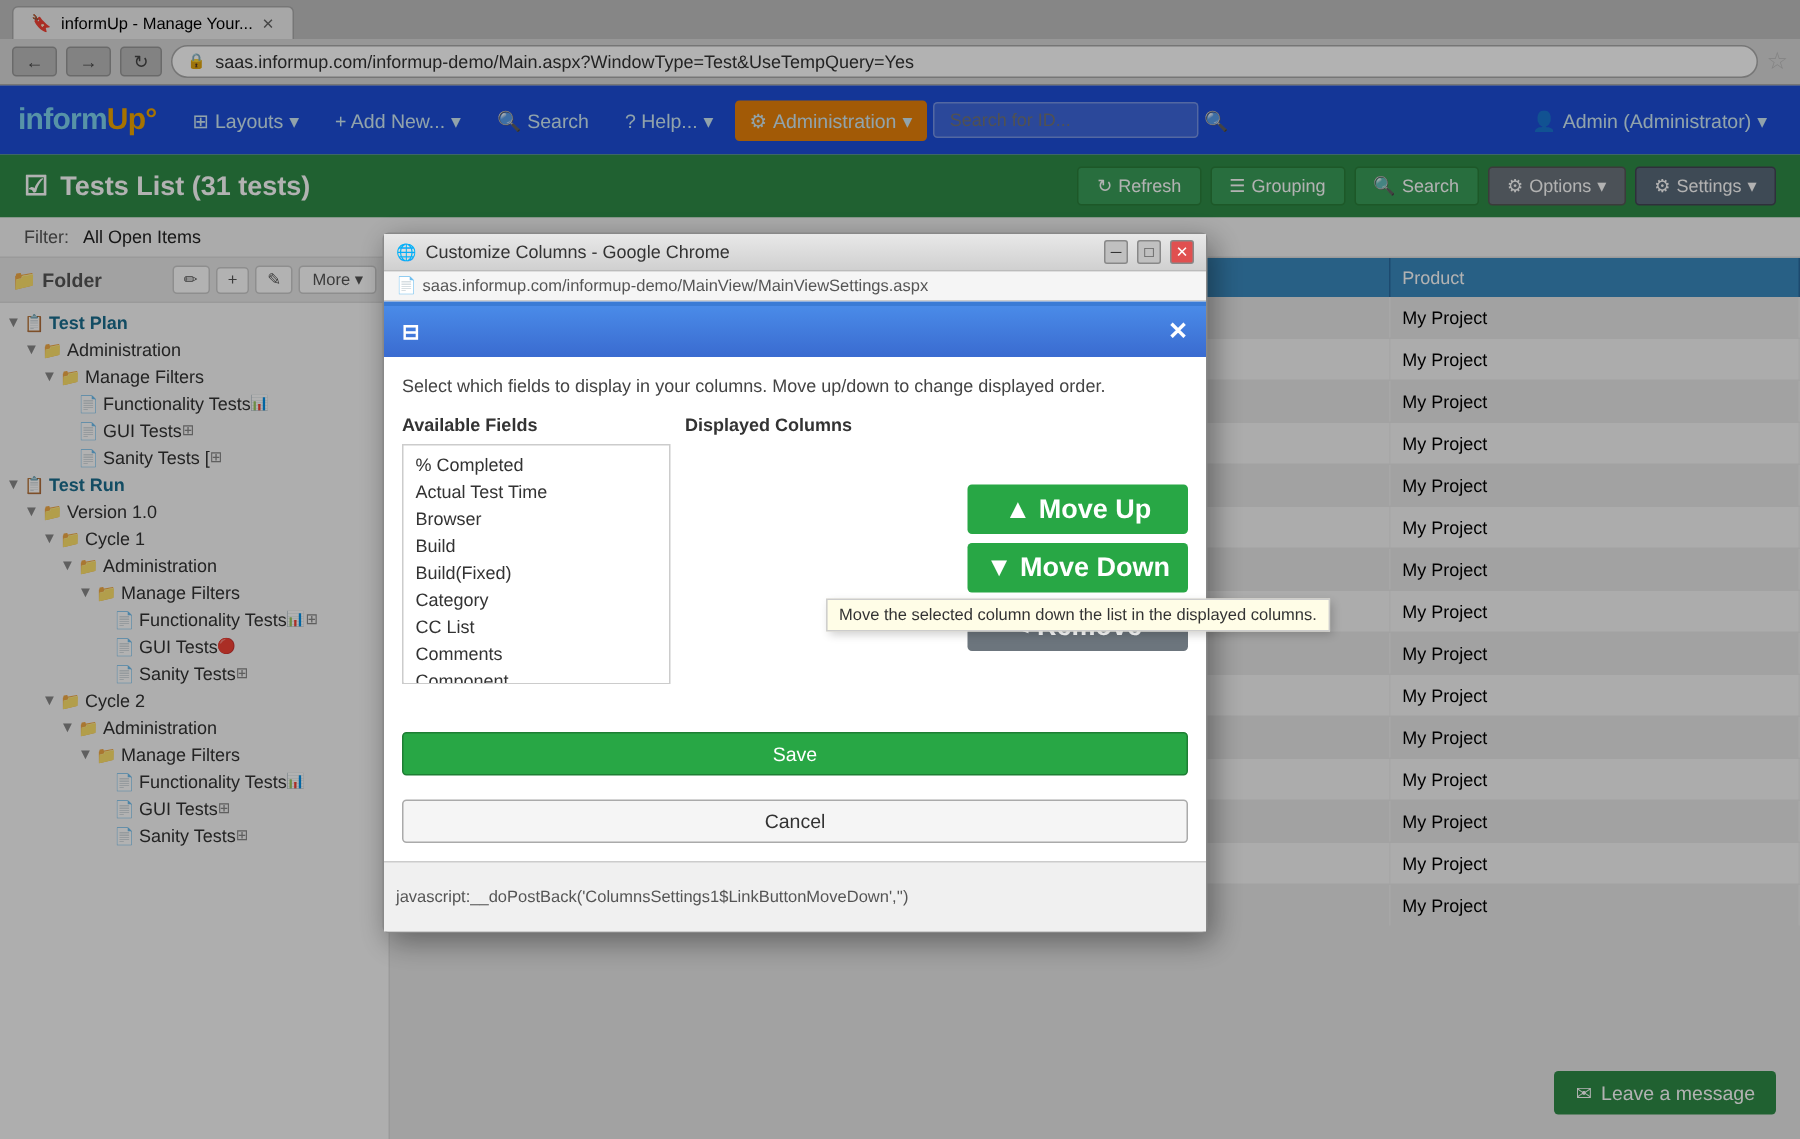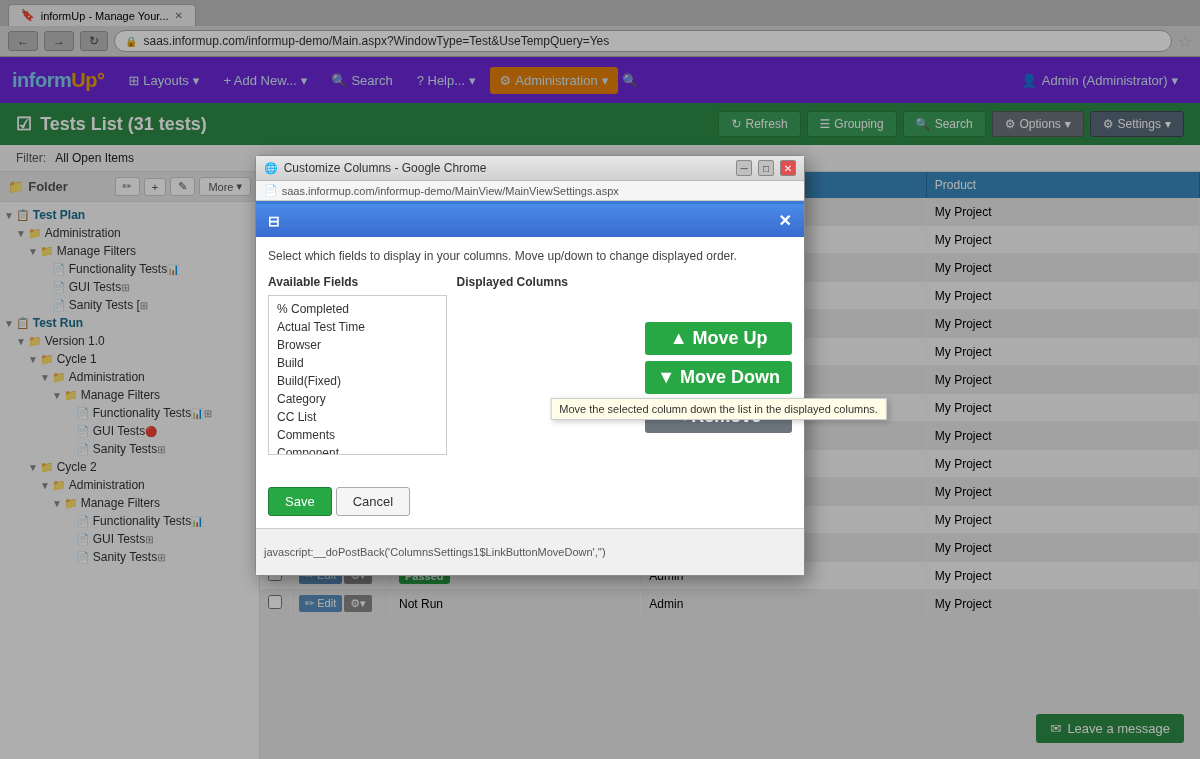--- a/index.html
+++ b/index.html
@@ -59,21 +59,21 @@
       display: flex;
       align-items: center;
       gap: 6px;
     }
     .browser-address .lock-icon { color: #666; font-size: 10px; }
     .browser-address span { color: #333; }
     .browser-star { color: #bbb; font-size: 16px; cursor: pointer; }
 
     
     .app-navbar {
-      background: #6d28d9;
+      background: #1d4ed8;
       display: flex;
       align-items: center;
       padding: 0 12px;
       height: 46px;
       gap: 4px;
     }
     .app-logo {
       color: #7dd3f0;
       font-size: 20px;
       font-weight: bold;
@@ -437,22 +437,23 @@
       white-space: nowrap;
       top: 100%;
       left: 50%;
       transform: translateX(-50%);
       z-index: 300;
       margin-top: 4px;
       box-shadow: 2px 2px 6px rgba(0,0,0,0.2);
     }
     .modal-footer {
       display: flex;
-      gap: 4px;
+      gap: 16px;
       padding: 8px 12px 12px;
+      flex-direction: column;
     }
     .footer-btn {
       padding: 6px 16px;
       border: 1px solid #aaa;
       border-radius: 3px;
       cursor: pointer;
       font-size: 13px;
     }
     .footer-btn.save { background: #28a745; color: white; border-color: #1e7e34; }
     .footer-btn.cancel { background: #f5f5f5; color: #333; }
@@ -524,20 +525,21 @@
   </div>
   <div class="nav-item">
     <span>? Help...</span>
     <span>▾</span>
   </div>
   <div class="nav-item admin">
     <span>⚙</span>
     <span>Administration</span>
     <span>▾</span>
   </div>
+  <input class="nav-search-bar" placeholder="Search for ID..." style="">
   <span style="color:#aad; cursor:pointer;">🔍</span>
   <div class="nav-right">
     <div class="nav-user">
       <span>👤</span>
       <span>Admin (Administrator)</span>
       <span>▾</span>
     </div>
   </div>
 </div>
 

